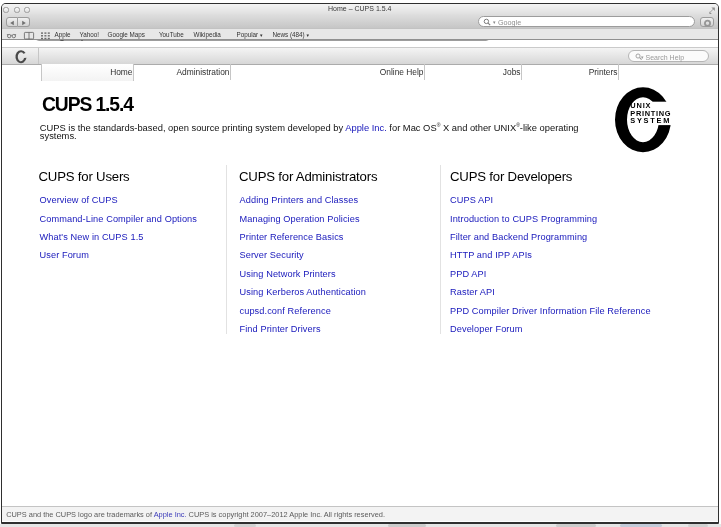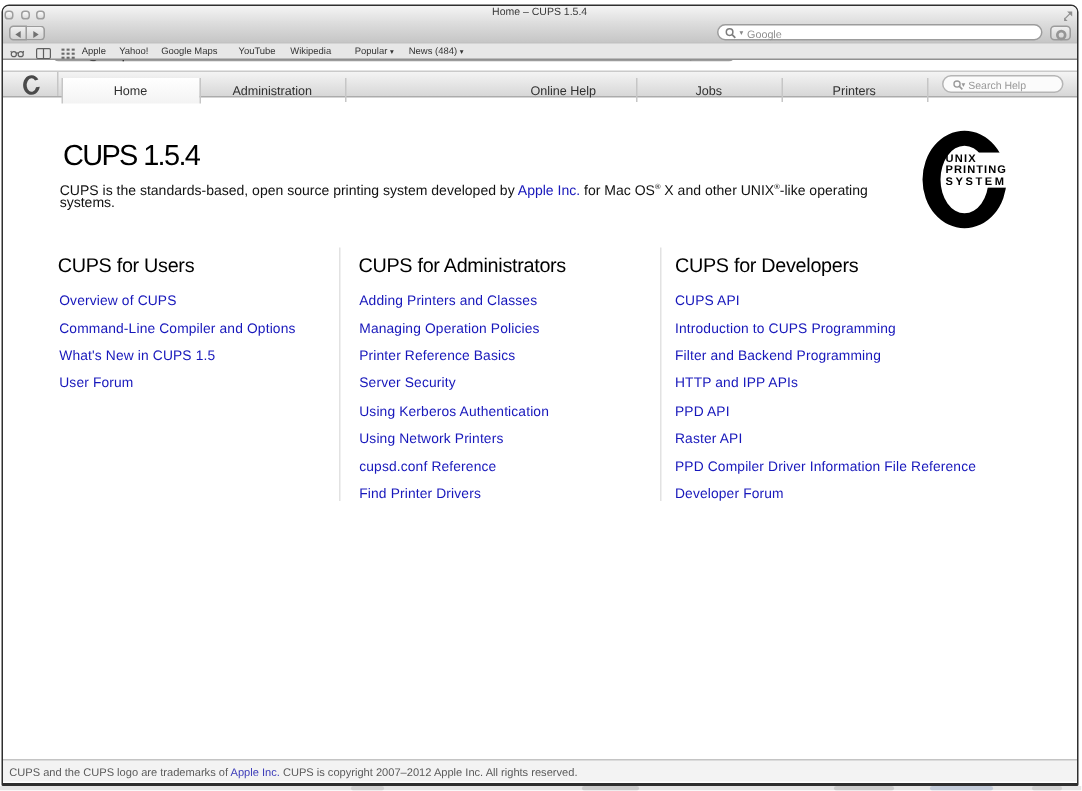--- a/index.html
+++ b/index.html
@@ -34,30 +34,30 @@
 #bmbar{position:absolute;left:0;top:24.5px;width:100%;height:12px;
  background:#e7e7e7;border-top:1px solid #c2c2c2;border-bottom:1px solid #909090;
  font-size:6.3px;color:#333;line-height:11px}
 .bm{position:absolute;top:0}
 
 #page{position:absolute;left:0;top:37.3px;width:100%;height:484px;background:#fff}
 
 #tabbar{position:absolute;left:0;top:6.1px;width:100%;height:18.1px;
  background:linear-gradient(#f4f4f4,#d7d7d7);
  border-top:1px solid #cacaca;border-bottom:1px solid #ababab}
-.tab{position:absolute;top:4px;height:16.2px;width:97px;border-right:1px solid #c6c6c6;
- text-align:center;font-size:8.4px;color:#303030;line-height:16.4px}
+.tab{position:absolute;top:16px;height:16.2px;width:97px;border-right:1px solid #c6c6c6;
+ text-align:right;font-size:8.4px;color:#303030;line-height:16.4px}
 #tabhome{background:linear-gradient(#fff,#f3f3f3);height:17.2px;border-left:1px solid #c6c6c6}
 #logobtn{position:absolute;left:0;top:0;width:36.5px;height:16.2px;border-right:1px solid #c6c6c6}
 #searchhelp{position:absolute;left:625.5px;top:2.6px;width:81px;height:11.4px;
  border:1px solid #b5b5b5;background:#fbfbfb;border-radius:6px;
  font-size:7px;color:#999;line-height:10.5px}
 
 h1{position:absolute;left:40px;top:52.9px;font-size:19.3px;letter-spacing:-1.1px;color:#000;
- font-weight:normal}
+ font-weight:bold}
 #desc{position:absolute;left:37.8px;top:81.2px;width:580px;font-size:9.35px;
  line-height:7.5px;color:#111}
 sup{font-size:5px}
 a{color:#1717bb;text-decoration:none}
 .colh{position:absolute;font-size:13.2px;letter-spacing:-0.2px;font-weight:normal;color:#000}
 .links{position:absolute;font-size:9.2px;letter-spacing:0.1px;line-height:18.4px}
 .links a{display:block}
 .sep{position:absolute;width:1px;background:#e2e2e2;top:124.7px;height:169px}
 
 #footer{position:absolute;left:0;top:465.7px;width:100%;height:14.6px;
@@ -212,22 +212,22 @@
     <a>What's New in CUPS 1.5</a>
     <a>User Forum</a>
   </div>
 
   <div class="colh" style="left:237px;top:127.8px">CUPS for Administrators</div>
   <div class="links" style="left:237.5px;top:150.3px">
     <a>Adding Printers and Classes</a>
     <a>Managing Operation Policies</a>
     <a>Printer Reference Basics</a>
     <a>Server Security</a>
+    <a>Using Network Printers</a>
     <a>Using Kerberos Authentication</a>
-    <a>Using Network Printers</a>
     <a>cupsd.conf Reference</a>
     <a>Find Printer Drivers</a>
   </div>
 
   <div class="colh" style="left:448px;top:127.8px">CUPS for Developers</div>
   <div class="links" style="left:448px;top:150.3px">
     <a>CUPS API</a>
     <a>Introduction to CUPS Programming</a>
     <a>Filter and Backend Programming</a>
     <a>HTTP and IPP APIs</a>

